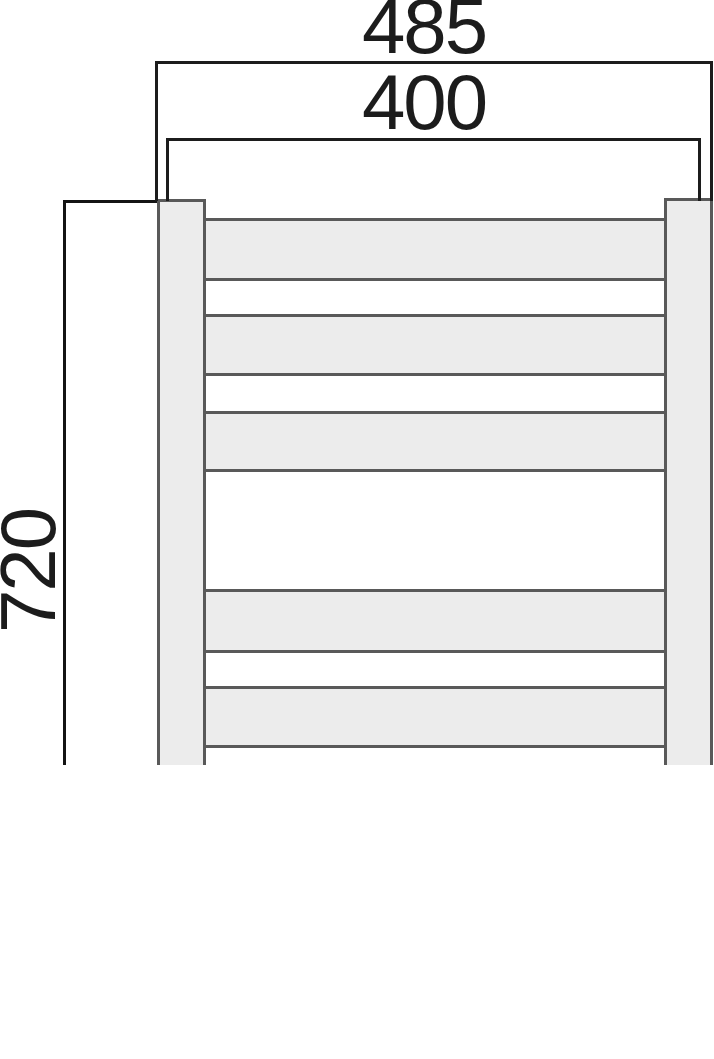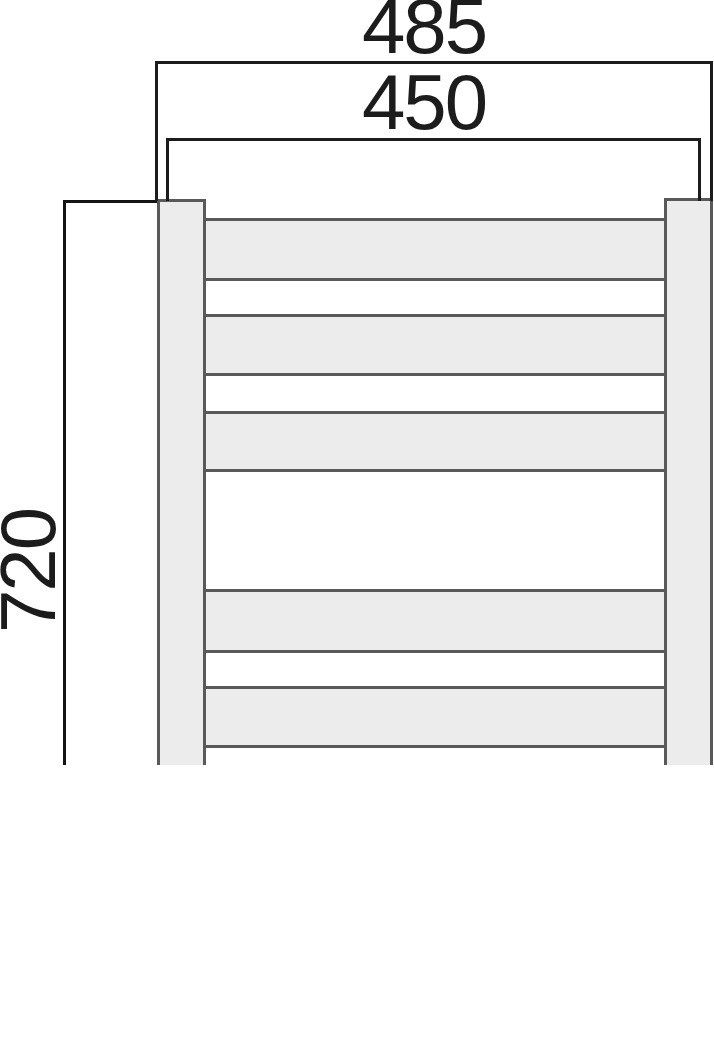--- a/index.html
+++ b/index.html
@@ -51,16 +51,16 @@
       <div class="abs rung" style="left: 203px; width: 466px; top: 970px; height: 65px;"></div>
     </div>
 
   <div class="abs rail" style="left: 157px; top: 199px; width: 49px; height: 857px;"></div>
   <div class="abs rail" style="left: 664px; top: 198px; width: 49px; height: 858px;"></div>
 
   <div class="abs dim-bracket" style="left: 155px; top: 61px; width: 558px; height: 140px;"></div>
   <div class="abs dim-bracket" style="left: 166px; top: 138px; width: 535px; height: 63px;"></div>
 
   <div class="abs dim-label" style="left: 304px; top: -14px; width: 240px; height: 80px;">485</div>
-  <div class="abs dim-label" style="left: 304px; top: 62px; width: 240px; height: 80px;">450</div>
+  <div class="abs dim-label" style="left: 304px; top: 62px; width: 240px; height: 80px;">400</div>
   <div class="abs dim-label rot-270" style="left: -72px; top: 531px; width: 200px; height: 80px;">720</div>
 
 </div>
 
 </body></html>

